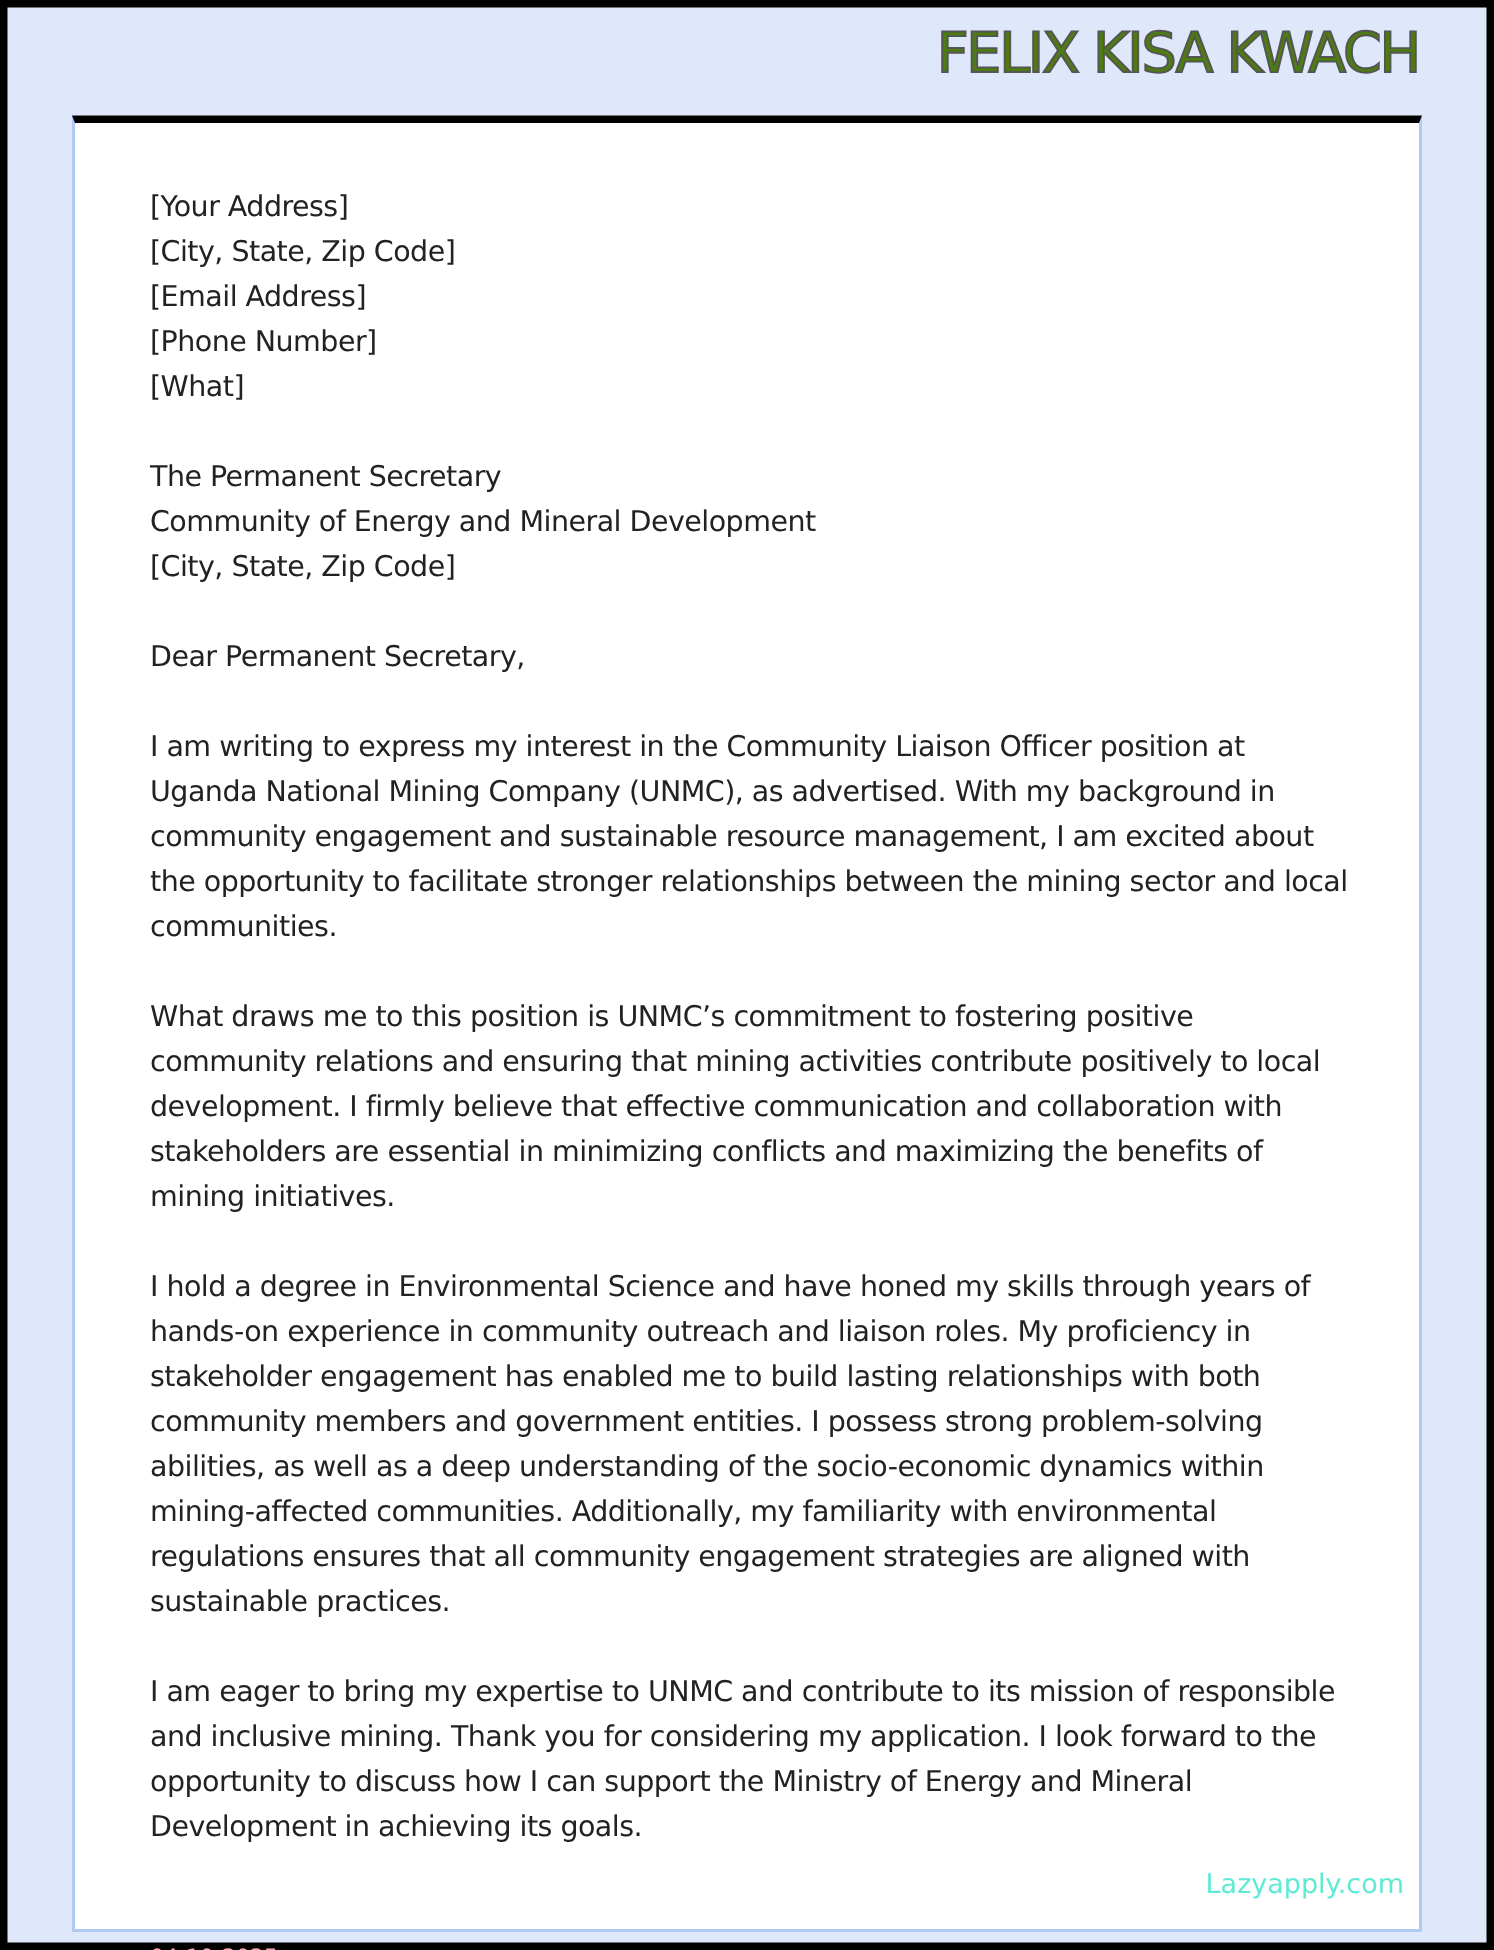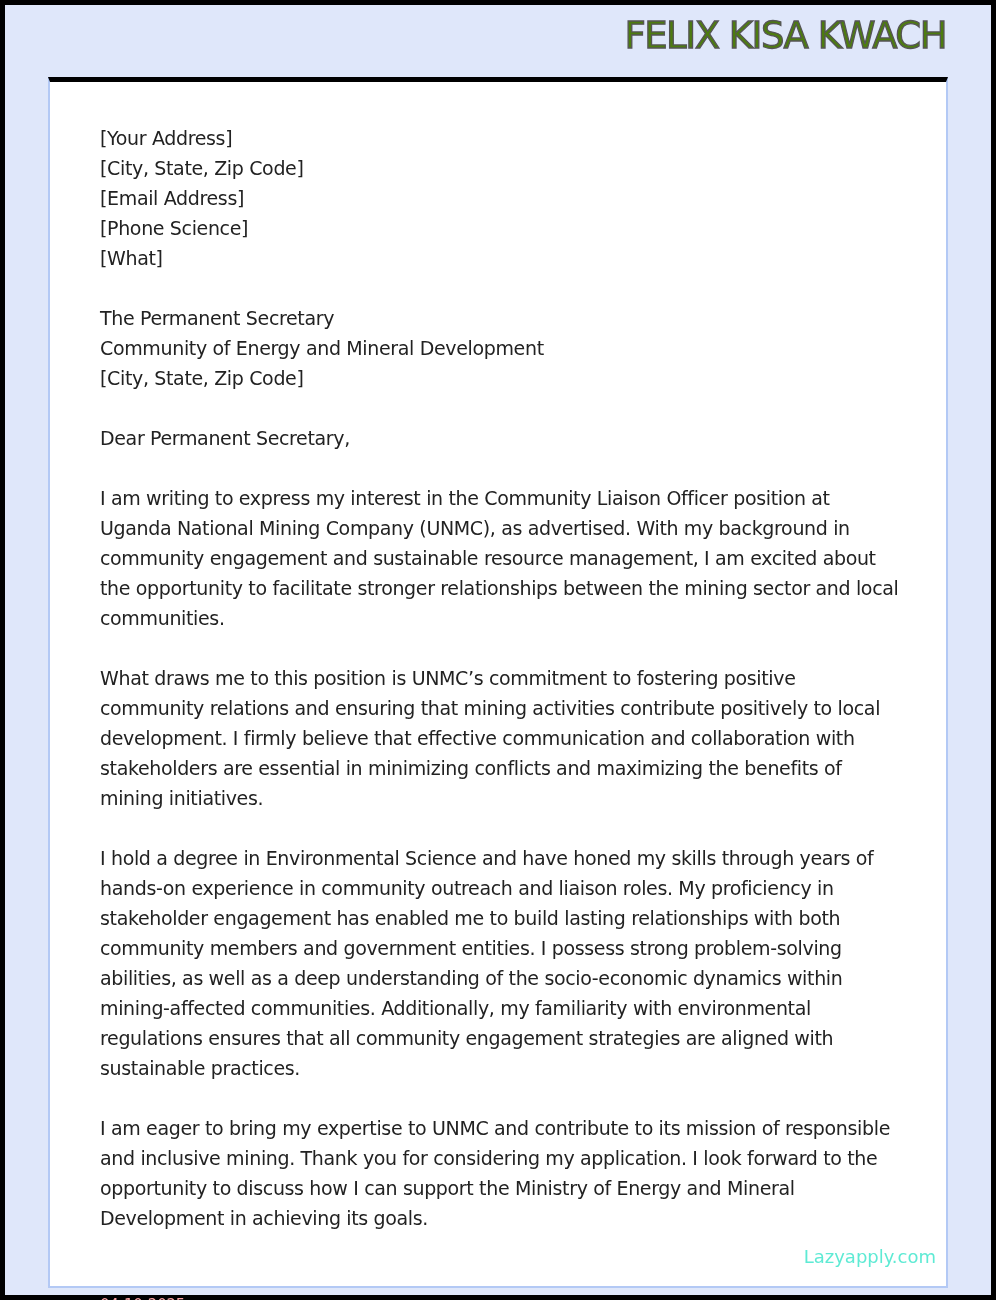--- a/index.html
+++ b/index.html
@@ -51,21 +51,21 @@
 
 <div class="frame"></div>
 <div class="name">FELIX KISA KWACH</div>
 
 <div class="card">
   <div class="body-text">
     <p>
       <span class="line">[Your Address]</span>
       <span class="line">[City, State, Zip Code]</span>
       <span class="line">[Email Address]</span>
-      <span class="line">[Phone Science]</span>
+      <span class="line">[Phone Number]</span>
       <span class="line">[What]</span>
     </p>
     <p>
       <span class="line">The Permanent Secretary</span>
       <span class="line">Community of Energy and Mineral Development</span>
       <span class="line">[City, State, Zip Code]</span>
     </p>
     <p>Dear Permanent Secretary,</p>
     <p>I am writing to express my interest in the Community Liaison Officer position at Uganda National Mining Company (UNMC), as advertised. With my background in community engagement and sustainable resource management, I am excited about the opportunity to facilitate stronger relationships between the mining sector and local communities.</p>
     <p>What draws me to this position is UNMC’s commitment to fostering positive community relations and ensuring that mining activities contribute positively to local development. I firmly believe that effective communication and collaboration with stakeholders are essential in minimizing conflicts and maximizing the benefits of mining initiatives.</p>

